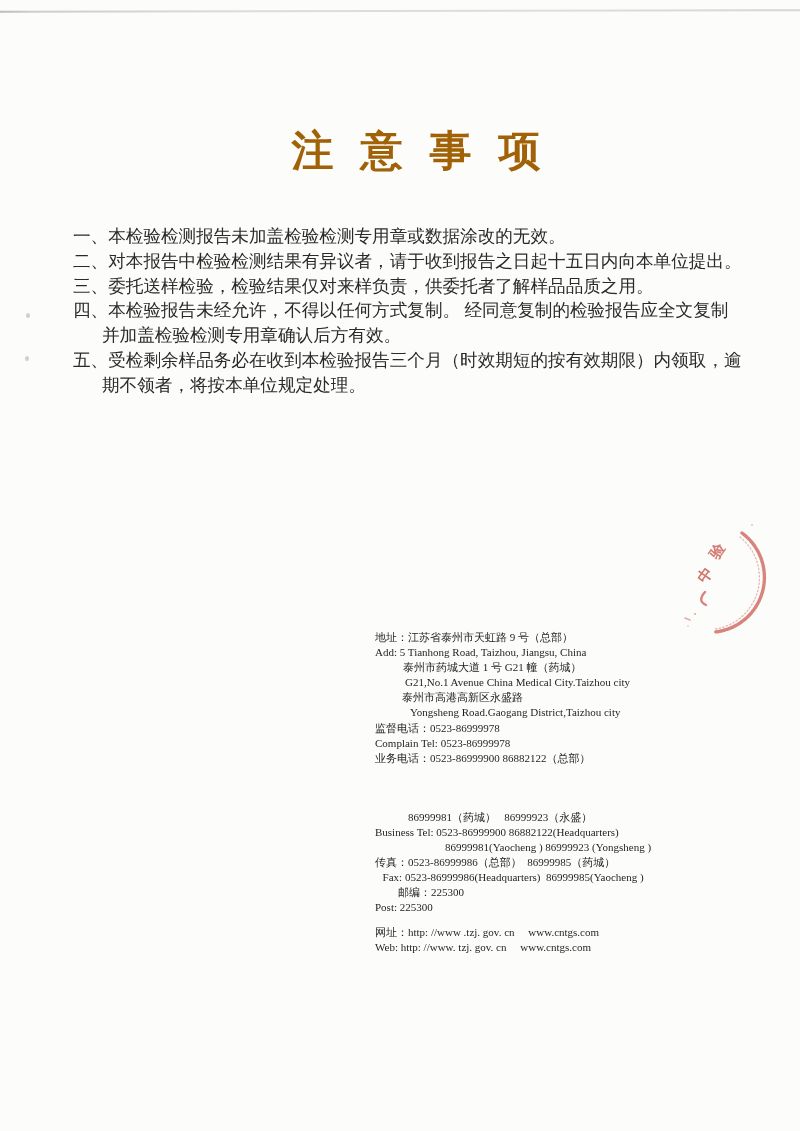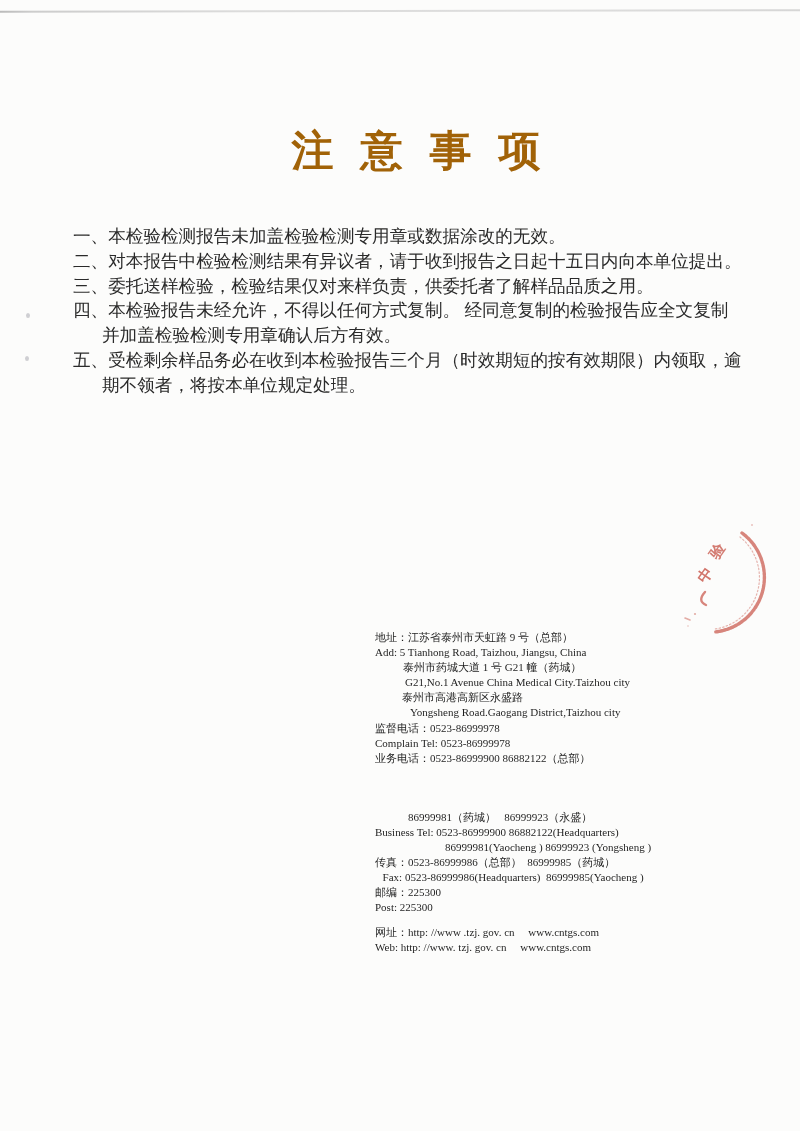--- a/index.html
+++ b/index.html
@@ -71,21 +71,21 @@
       <div class="cline" style="padding-left: 27px;">泰州市高港高新区永盛路</div>
       <div class="cline" style="padding-left: 35px;">Yongsheng Road.Gaogang District,Taizhou city</div>
       <div class="cline" style="padding-left: 0px;">监督电话：0523-86999978</div>
       <div class="cline" style="padding-left: 0px;">Complain Tel: 0523-86999978</div>
       <div class="cline" style="padding-left: 0px;">业务电话：0523-86999900 86882122（总部）</div>
       <div class="cline" style="padding-left: 33px; margin-top: 44px;">86999981（药城）   86999923（永盛）</div>
       <div class="cline" style="padding-left: 0px;">Business Tel: 0523-86999900 86882122(Headquarters)</div>
       <div class="cline" style="padding-left: 70px;">86999981(Yaocheng ) 86999923 (Yongsheng )</div>
       <div class="cline" style="padding-left: 0px;">传真：0523-86999986（总部）  86999985（药城）</div>
       <div class="cline" style="padding-left: 0px; text-align: center;">Fax: 0523-86999986(Headquarters)  86999985(Yaocheng )</div>
-      <div class="cline" style="padding-left: 0px;">邮编：225300</div>
+      <div class="cline" style="padding-left: 0px; margin-left: 23px;">邮编：225300</div>
       <div class="cline" style="padding-left: 0px;">Post: 225300</div>
       <div class="cline" style="padding-left: 0px; margin-top: 9px;">网址：http: //www .tzj. gov. cn     www.cntgs.com</div>
       <div class="cline" style="padding-left: 0px;">Web: http: //www. tzj. gov. cn     www.cntgs.com</div>
     </div>
 
   <svg class="stamp" width="120" height="155" viewBox="0 0 120 155">
     <g stroke="#c4473a" fill="none" stroke-linecap="round">
       <path d="M 87 43 A 55 55 0 0 1 60 142" stroke-width="3.4" stroke-dasharray="2.6 1.3" opacity="0.75"></path>
       <path d="M 85 47 A 52 52 0 0 1 60 139" stroke-width="1.2" stroke-dasharray="1.5 2.2" opacity="0.45"></path>
       <path d="M 50 102 q -8 9 1 13" stroke-width="2.4" opacity="0.75"></path>

